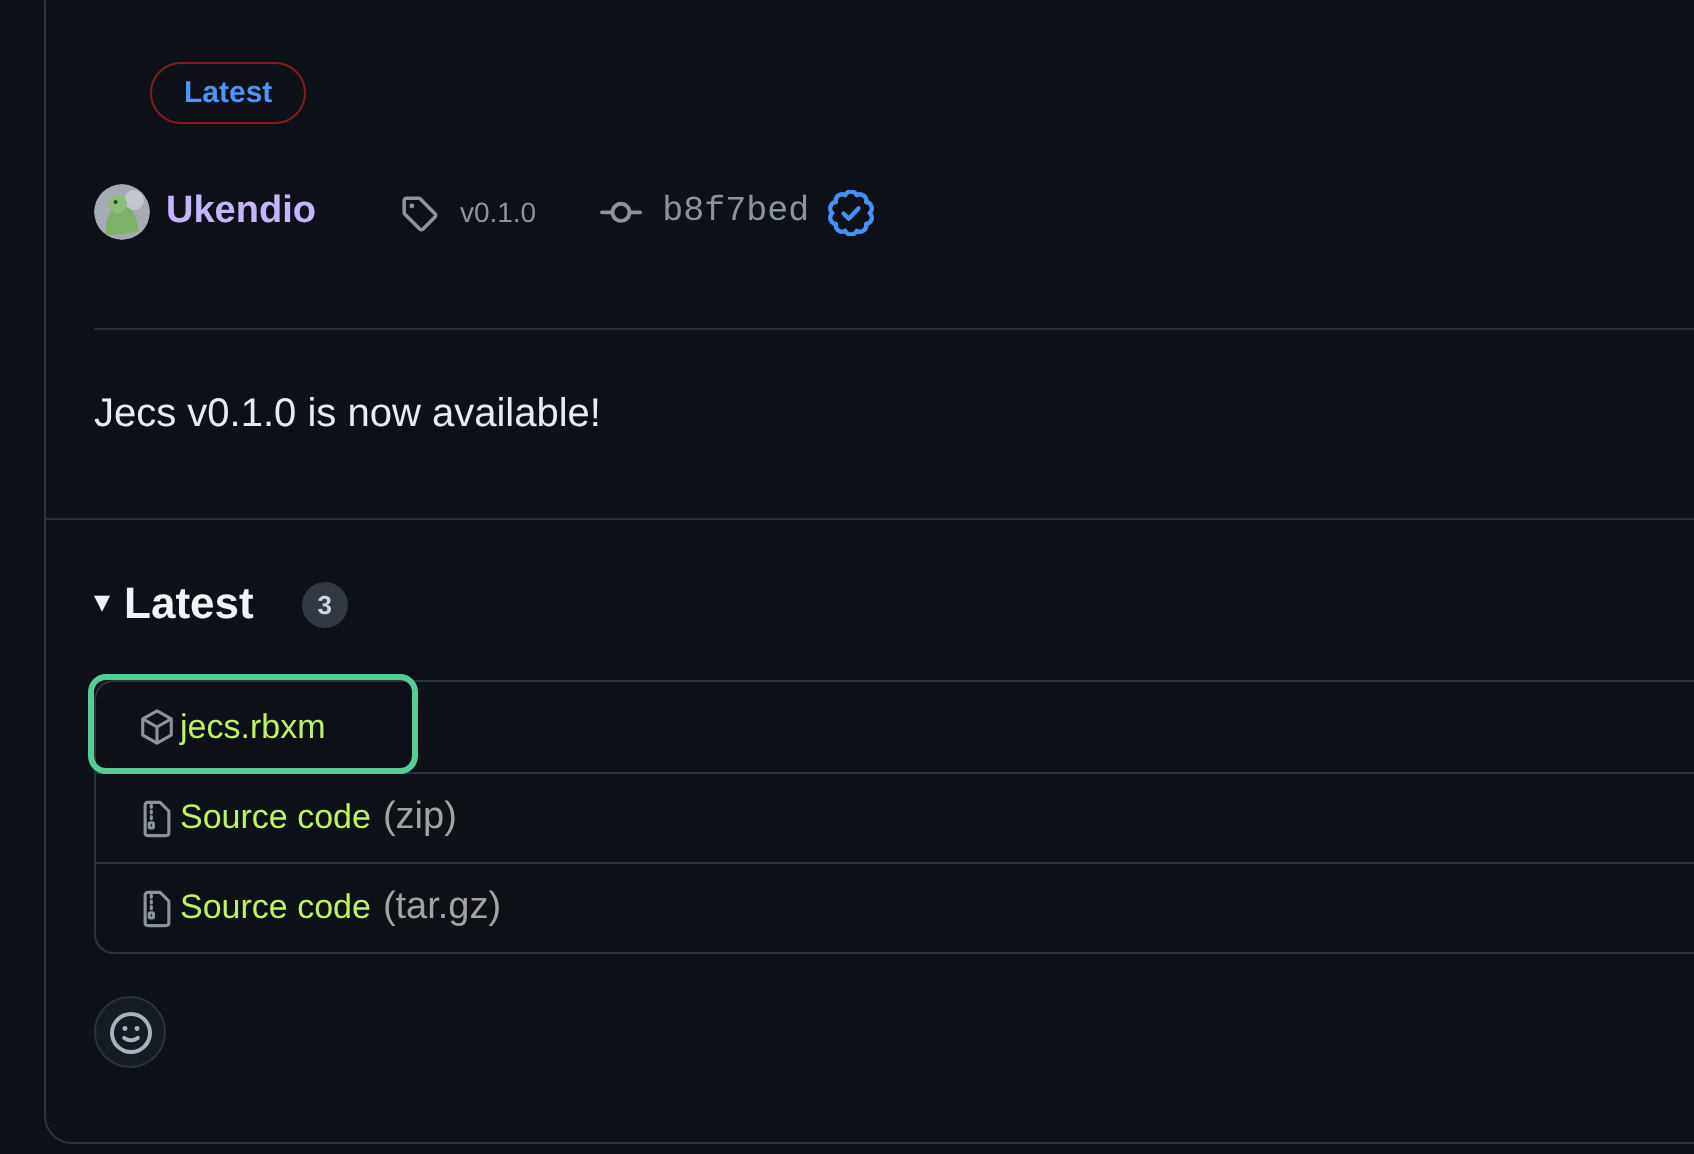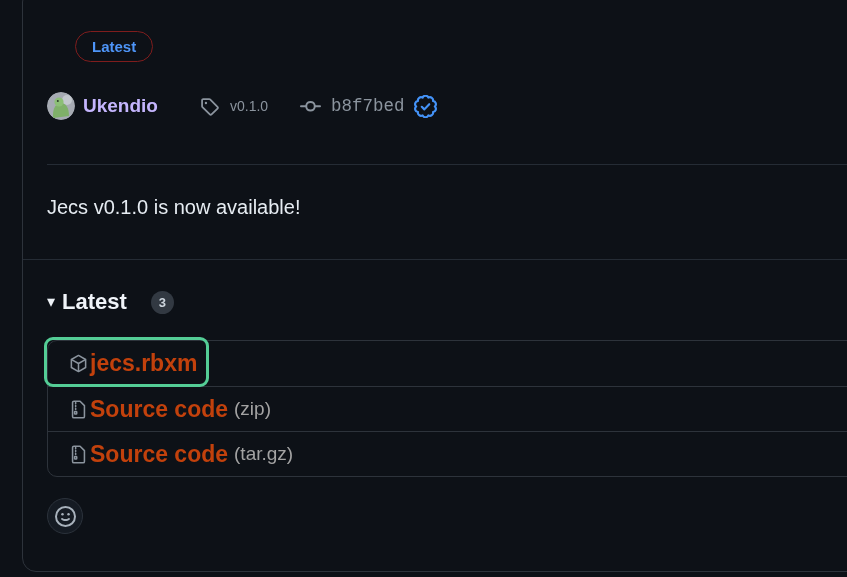--- a/index.html
+++ b/index.html
@@ -91,21 +91,21 @@
   .asset-row {
     height: 45px;
     display: flex;
     align-items: center;
     padding-left: 21px;
     position: relative;
     border-top: 1px solid #2d333b;
   }
   .asset-row:first-child { border-top: none; }
   .asset-row .icon { display: inline-flex; margin-right: 2px; }
-  .asset-link { font-size: 23px; font-weight: 700; color: #c2410c; cursor: pointer; text-decoration: none; }
+  .asset-link { font-size: 17px; font-weight: 400; color: #bef264; cursor: pointer; text-decoration: none; }
   .asset-suffix { font-size: 19px; font-weight: 400; color: #a3a3a3; margin-left: 6px; cursor: pointer; }
   .asset-suffix:empty { margin-left: 0; }
   .highlight-box {
     position: absolute;
     left: -4px; top: -4px;
     width: 165px; height: 50px;
     border: 3px solid #54cd96;
     border-radius: 9px;
     pointer-events: none;
     z-index: 2;

